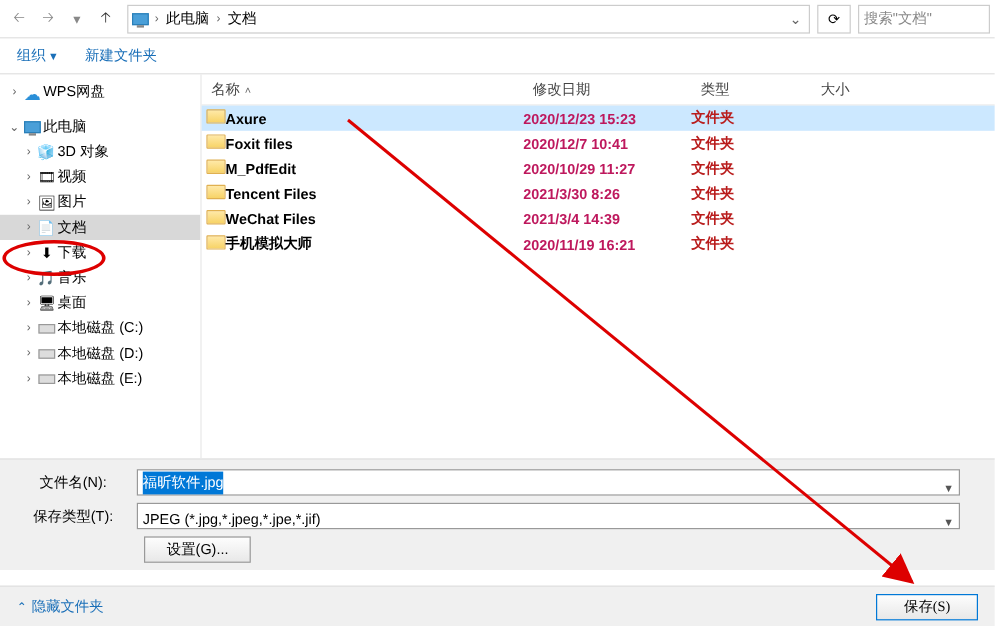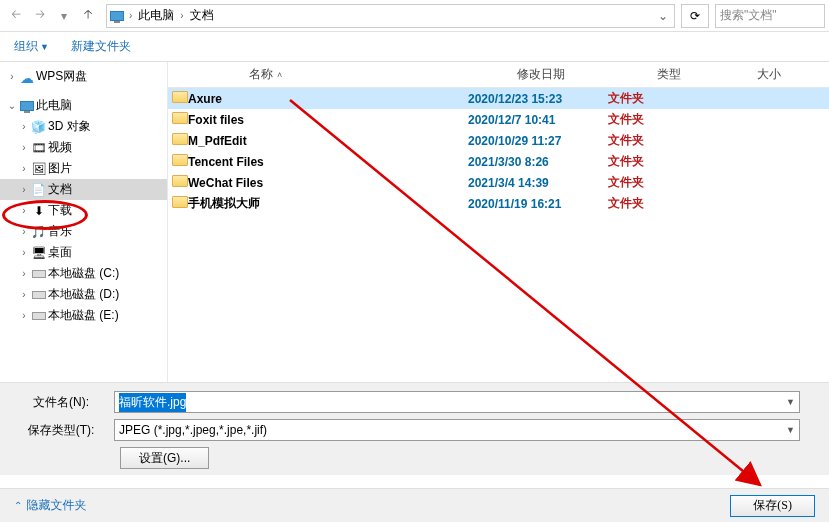--- a/index.html
+++ b/index.html
@@ -20,38 +20,38 @@
 .main { display:flex; height:320px; }
 .sidebar { width:168px; border-right:1px solid #e8e8e8; overflow:hidden; padding-top:4px; }
 .tree-item { display:flex; align-items:center; height:21px; padding-left:6px; position:relative; }
 .tree-item .chev { width:12px; font-size:10px; color:#666; text-align:center; }
 .tree-item .ico { width:18px; display:flex; align-items:center; justify-content:center; }
 .tree-item.l1 { padding-left:6px; }
 .tree-item.l2 { padding-left:18px; }
 .tree-item.sel { background:#d8d8d8; }
 .circle { position:absolute; left:2px; top:200px; width:86px; height:30px; border:3px solid #d00; border-radius:50%; pointer-events:none; z-index:5; }
 .filelist { flex:1; position:relative; }
-.fl-header { display:flex; height:26px; align-items:center; border-bottom:1px solid #e8e8e8; color:#444;justify-content:flex-end; }
+.fl-header { display:flex; height:26px; align-items:center; border-bottom:1px solid #e8e8e8; color:#444; }
 .fl-header .col { padding:0 8px; }
 .fl-header .sort { font-size:9px; margin-left:4px; color:#666; }
 .c-name { width:268px; }
 .c-date { width:140px; }
 .c-type { width:100px; }
 .c-size { width:80px; }
 .fl-row { display:flex; height:21px; align-items:center;font-weight:bold; }
 .fl-row.sel { background:#cce8ff; }
 .fl-row .ico { width:20px; padding-left:4px; }
 .fl-row .nm { width:248px; }
-.fl-row .dt { width:140px; color:#0369a1;margin-left:32px; }
+.fl-row .dt { width:140px; color:#be185d; }
 .fl-row .tp { width:100px; color:#b91c1c; }
 .folder-ico { width:16px; height:12px; background:linear-gradient(#ffe9a8,#f7d366); border:1px solid #e0b050; border-radius:1px; display:inline-block; }
 .bottom { border-top:1px solid #e0e0e0; background:#f0f0f0; padding:8px 14px 6px 14px; }
 .form-row { display:flex; align-items:center; margin-bottom:6px; }
 .form-row .lbl { width:100px; text-align:center; padding-right:6px; }
-.form-row input, .form-row .combo { flex:1; height:22px; border:1px solid #999; padding:0 4px; background:#fff; }
+.form-row input, .form-row .combo { flex:1; height:22px; border:1px solid #999; padding:0 4px; background:#fff;align-items:flex-end; }
 .combo { display:flex; align-items:center; justify-content:space-between; max-width:686px; }
 .combo .cdrop { font-size:9px; color:#555; }
 .sel-text { background:#0078d7; color:#fff; padding:1px 0; }
 .btn-row { display:flex; align-items:center; margin-top:4px; }
 .btn { height:22px; padding:2px 18px; border:1px solid #999; background:linear-gradient(#fdfdfd,#e8e8e8); display:flex; align-items:center; }
 .btn.settings { margin-left:106px; }
 .footer { position:absolute; bottom:0; left:0; right:0; height:34px; border-top:1px solid #e0e0e0; background:#f0f0f0; display:flex; align-items:center; padding:0 14px; }
 .footer .hide-link { color:#1a6fb8; display:flex; align-items:center; gap:4px; }
 .footer .save-btn { margin-left:auto; height:22px; padding:0 22px; border:1px solid #0078d7; background:linear-gradient(#fdfdfd,#e8e8e8); display:flex; align-items:center; position:relative;font-family:Liberation Serif, serif; }
 .arrow-svg { position:absolute; top:90px; left:280px; width:530px; height:420px; pointer-events:none; z-index:10; }

